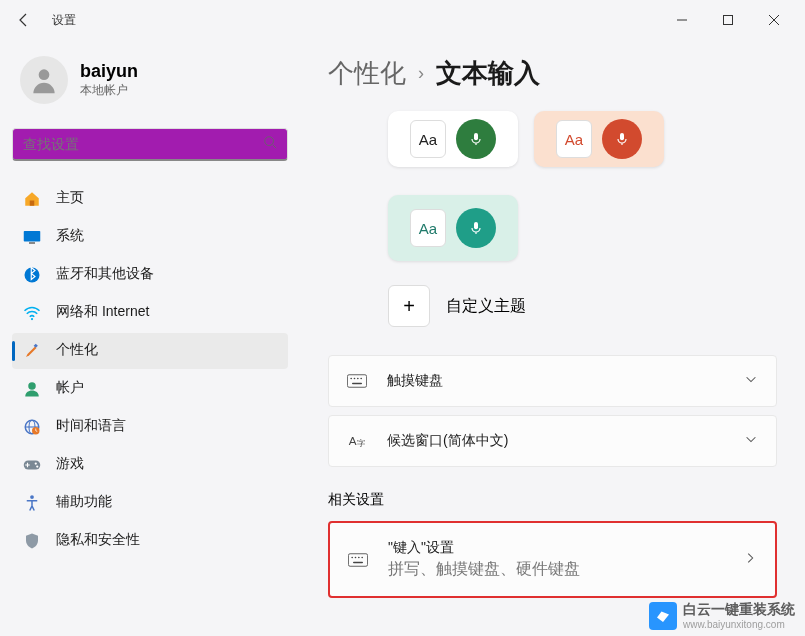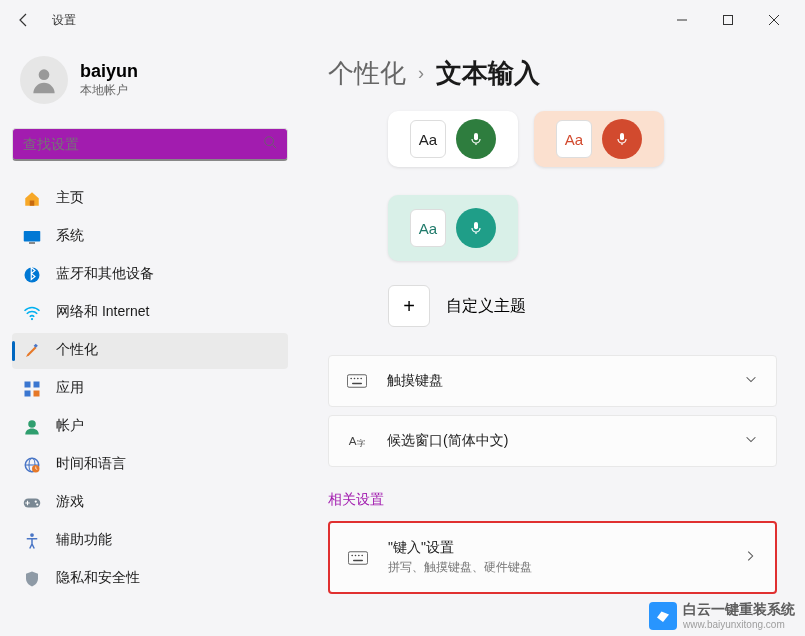--- a/index.html
+++ b/index.html
@@ -33,23 +33,23 @@
 .theme-card.center { margin-top: 12px; }
 .theme-aa { width: 36px; height: 38px; background: #fff; border: 1px solid #ddd; border-radius: 6px; display: flex; align-items: center; justify-content: center; font-size: 15px; font-weight: 500; }
 .theme-mic { width: 40px; height: 40px; border-radius: 50%; display: flex; align-items: center; justify-content: center; }
 .custom-row { display: flex; align-items: center; gap: 16px; padding-left: 60px; margin: 24px 0 28px; }
 .plus-btn { width: 42px; height: 42px; border: 1px solid #ddd; border-radius: 6px; background: #fff; display: flex; align-items: center; justify-content: center; font-size: 20px; cursor: pointer; }
 .setting-row { background: #fcfcfc; border: 1px solid #e8e8e8; border-radius: 4px; padding: 16px 18px; display: flex; align-items: center; margin-bottom: 8px; cursor: pointer; }
 .setting-row.highlight { border: 2px solid #e03030; }
 .setting-icon { width: 22px; margin-right: 18px; color: #444; display: flex; }
 .setting-text { flex: 1; }
 .setting-title { font-size: 14px; color: #1a1a1a; }
-.setting-sub { font-size: 12px; color: #777; margin-top: 2px; }
+.setting-sub { font-size: 16px; color: #777; margin-top: 2px; }
 .setting-chev { color: #666; }
-.section-label { font-size: 14px; margin: 24px 0 12px; color: #a21caf; }
+.section-label { font-size: 14px; margin: 24px 0 12px; color: #000000; }
 .watermark { position: absolute; right: 10px; bottom: 6px; display: flex; align-items: center; gap: 6px; opacity: 0.95; }
 .wm-logo { width: 28px; height: 28px; background: #1e90ff; border-radius: 4px; display: flex; align-items: center; justify-content: center; }
 .wm-text { font-size: 14px; font-weight: 600; color: #555; }
 .wm-sub { font-size: 10px; color: #999; }
 </style>
 </head>
 <body>
 
 <div class="titlebar">
   <div class="back-btn">
@@ -137,31 +137,20 @@
           <span>网络和 Internet</span>
         </li>
       <li class="nav-item active">
           <span class="nav-icon">
             <svg width="18" height="18" viewBox="0 0 24 24">
               <path d="M4 20l4-2 10-10-2-2L6 16z" fill="#e67828"></path>
               <rect x="15" y="3" width="4" height="4" transform="rotate(45 17 5)" fill="#4a76c6"></rect>
             </svg>
           </span>
           <span>个性化</span>
-        </li>
-      <li class="nav-item">
-          <span class="nav-icon">
-            <svg width="18" height="18" viewBox="0 0 24 24">
-              <rect x="2" y="2" width="8" height="8" fill="#3a76d0"></rect>
-              <rect x="14" y="2" width="8" height="8" fill="#3a76d0"></rect>
-              <rect x="2" y="14" width="8" height="8" fill="#3a76d0"></rect>
-              <rect x="14" y="14" width="8" height="8" fill="#e67828"></rect>
-            </svg>
-          </span>
-          <span>应用</span>
         </li>
       <li class="nav-item">
           <span class="nav-icon">
             <svg width="18" height="18" viewBox="0 0 24 24">
               <circle cx="12" cy="8" r="5" fill="#2f9e6e"></circle>
               <path d="M3 22c0-5 4-8 9-8s9 3 9 8" fill="#2f9e6e"></path>
             </svg>
           </span>
           <span>帐户</span>
         </li>

